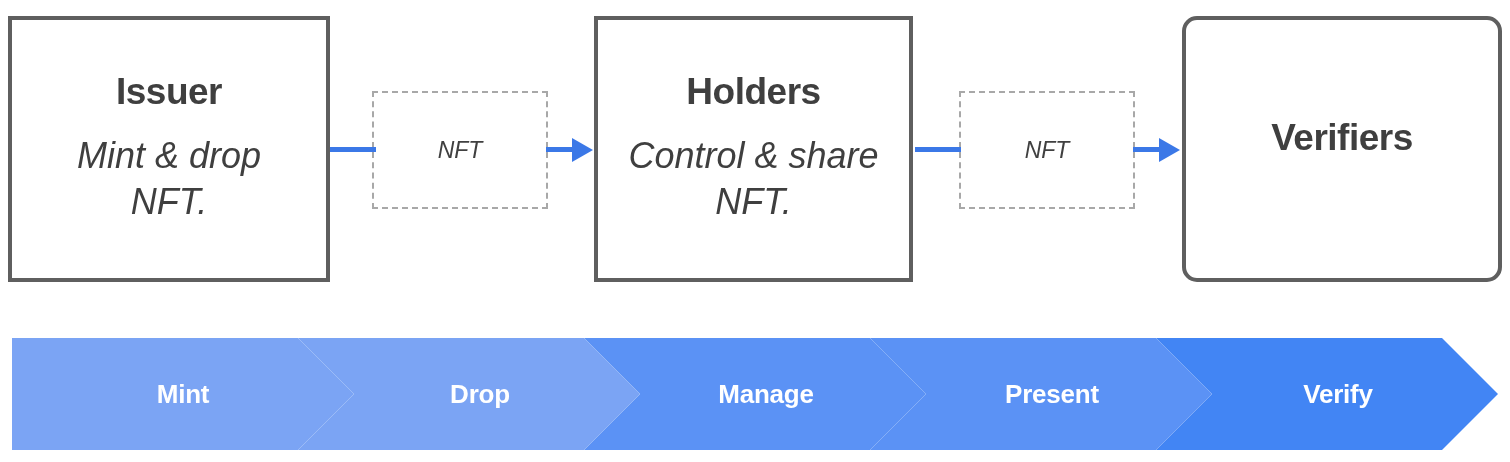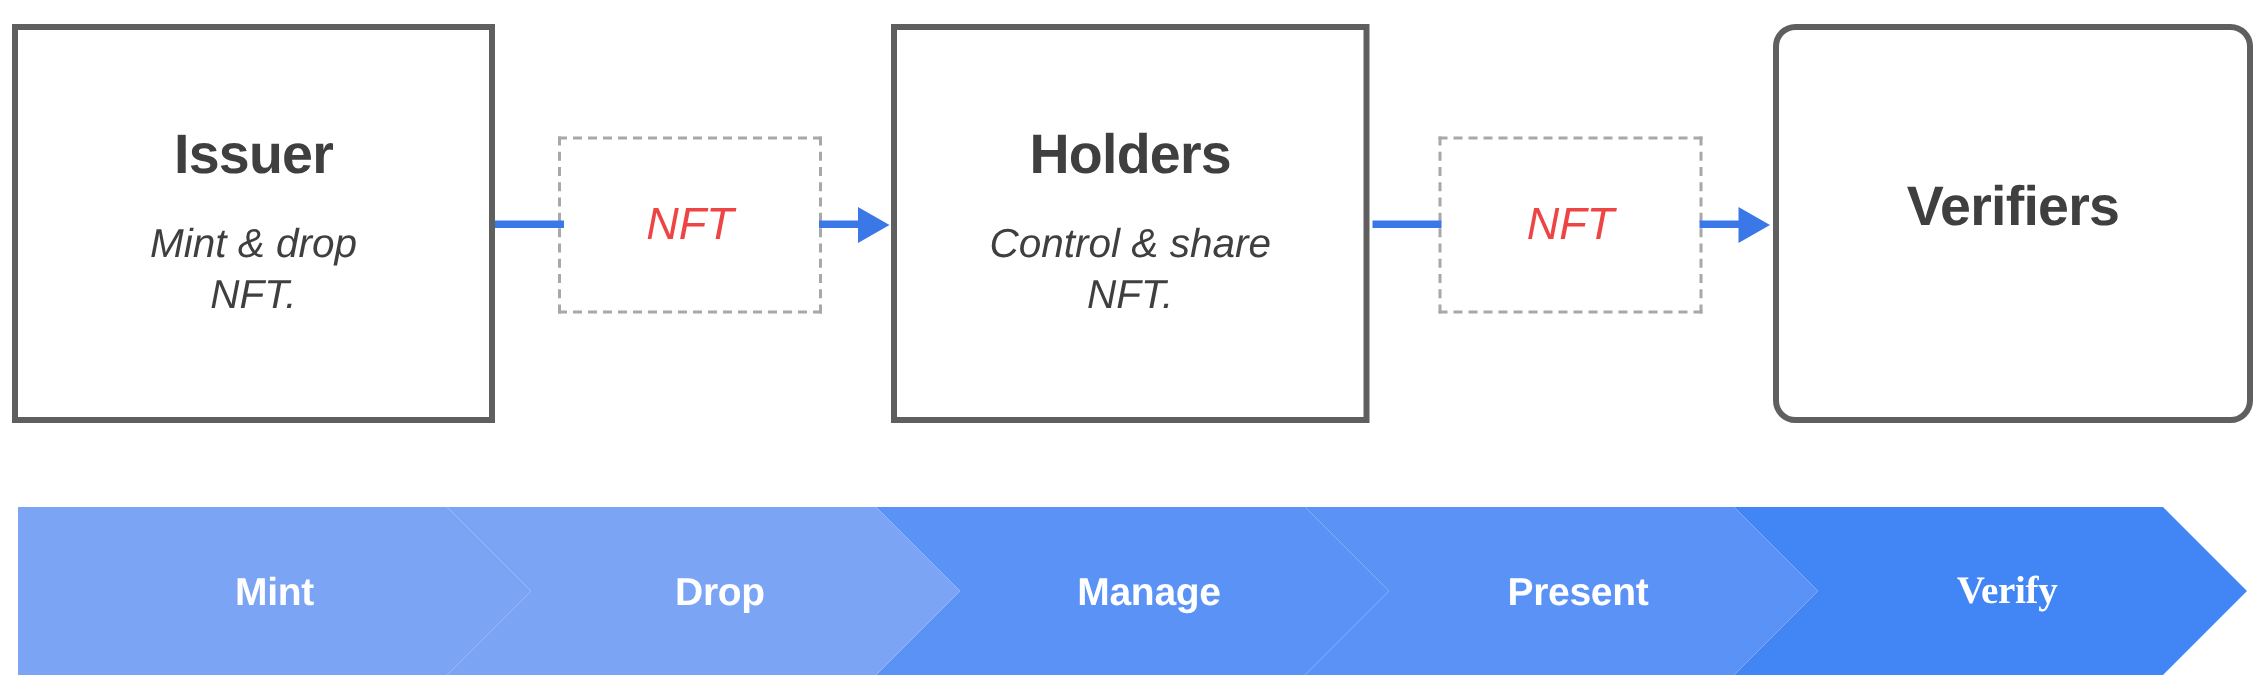--- a/index.html
+++ b/index.html
@@ -27,21 +27,21 @@
   }
   .role-title {
     font-size: 37px;
     font-weight: bold;
     color: #3f3f3f;
     letter-spacing: -0.5px;
     line-height: 1.05;
     margin-bottom: 22px;
   }
   .role-desc {
-    font-size: 27px;
+    font-size: 36px;
     font-style: italic;
     color: #3f3f3f;
     line-height: 1.28;
     white-space: pre-line;
   }
   #box-issuer   { left: 8px;    width: 322px; }
   #box-holders  { left: 594px;  width: 319px; }
   #box-verifiers{ left: 1182px; width: 320px; border-radius: 15px; }
 
   
@@ -50,23 +50,23 @@
     top: 91px;
     width: 176px;
     height: 118px;
     border: 2px dashed #a8a8a8;
     background: transparent;
     display: flex;
     align-items: center;
     justify-content: center;
   }
   .nft-label {
-    font-size: 30px;
+    font-size: 23px;
     font-style: italic;
-    color: #ef4444;
+    color: #404040;
   }
   #nft-box-1 { left: 372px; }
   #nft-box-2 { left: 959px; }
 
   
   .connector { position: absolute; height: 26px; top: 136px; }
   .conn-seg {
     position: absolute;
     top: 11px;
     height: 5px;
@@ -169,18 +169,18 @@
       </div>
       <div class="chev mid" style="left: 298px; width: 342px; background: rgb(123, 164, 244); z-index: 4;">
         <span class="chev-label" style="margin-left: 22px;">Drop</span>
       </div>
       <div class="chev mid" style="left: 584px; width: 342px; background: rgb(91, 146, 245); z-index: 3;">
         <span class="chev-label" style="margin-left: 22px;">Manage</span>
       </div>
       <div class="chev mid" style="left: 870px; width: 342px; background: rgb(91, 146, 245); z-index: 2;">
         <span class="chev-label" style="margin-left: 22px;">Present</span>
       </div>
-      <div class="chev mid" style="left: 1156px; width: 342px; background: rgb(66, 133, 244); z-index: 1; font-family: Liberation Serif, serif;">
+      <div class="chev mid" style="left: 1156px; width: 342px; background: rgb(66, 133, 244); z-index: 1;">
         <span class="chev-label" style="margin-left: 22px;">Verify</span>
       </div>
     </div>
 
 </div>
 
 </body></html>

